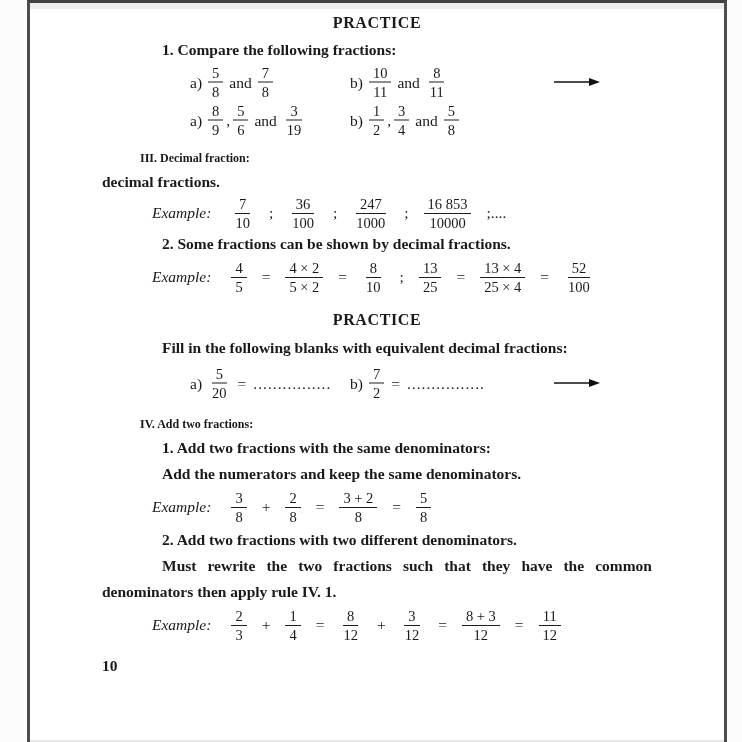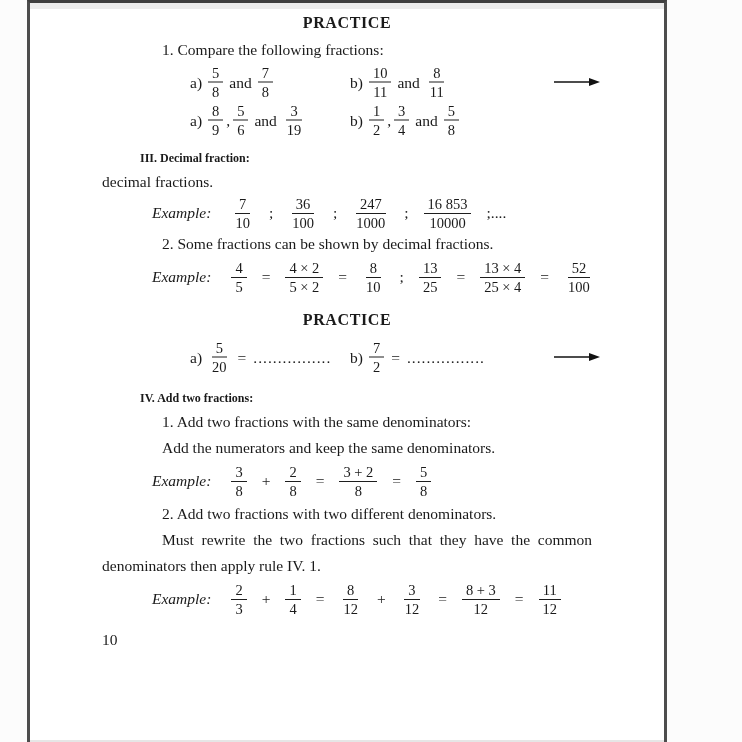--- a/index.html
+++ b/index.html
@@ -3,28 +3,28 @@
 <meta charset="utf-8">
 <style>
   html,body{margin:0;padding:0;}
   body{
     width:742px;height:742px;position:relative;overflow:hidden;
     background:#fcfcfc;color:#1a1a1a;
     font-family:"Liberation Serif","DejaVu Serif",serif;
     font-size:15.5px;line-height:26px;
   }
   .page{
-    position:absolute;left:27px;top:0;width:640px;height:742px;
+    position:absolute;left:27px;top:0;width:700px;height:742px;
     background:#ffffff;box-sizing:border-box;
     border-left:3px solid #4d4d4d;border-right:3px solid #4d4d4d;border-top:3px solid #3f3f3f;
   }
   .top-strip{height:6px;background:#ececec;}
   .bottom-strip{position:absolute;left:0;bottom:0;width:100%;height:2px;background:#e6e6e6;}
   .content{padding:0 72px;position:relative;}
-  p{margin:0;}
+  p{margin:0;font-weight:bold;}
   .practice-title{
     text-align:center;font-weight:bold;font-size:16px;letter-spacing:.6px;
     line-height:16px;margin:6px 0 6px;
   }
   .practice-title.second{margin-top:14px;line-height:18px;}
   .body-line{text-indent:60px;}
   .sec-heading{font-weight:bold;font-size:12px;line-height:22px;text-indent:38px;margin-top:8px;}
   .just-line{display:block;text-align:justify;text-align-last:justify;text-indent:60px;}
   .plain-line{display:block;}
   
@@ -193,20 +193,21 @@
         </span>
       <span class="op">=</span>
       <span class="frac">
           <span class="num">52</span>
           <span class="den">100</span>
         </span>
     </div>
 
     <p class="practice-title second">PRACTICE</p>
 
+    <p class="body-line">Fill in the following blanks with equivalent decimal fractions:</p>
 
     <div class="ab-row tall">
       <span class="grp pos-a">
         <span>a)</span>
         <span class="frac">
             <span class="num">5</span>
             <span class="den">20</span>
           </span>
         <span class="op">=</span>
         <span class="blank">................</span>

